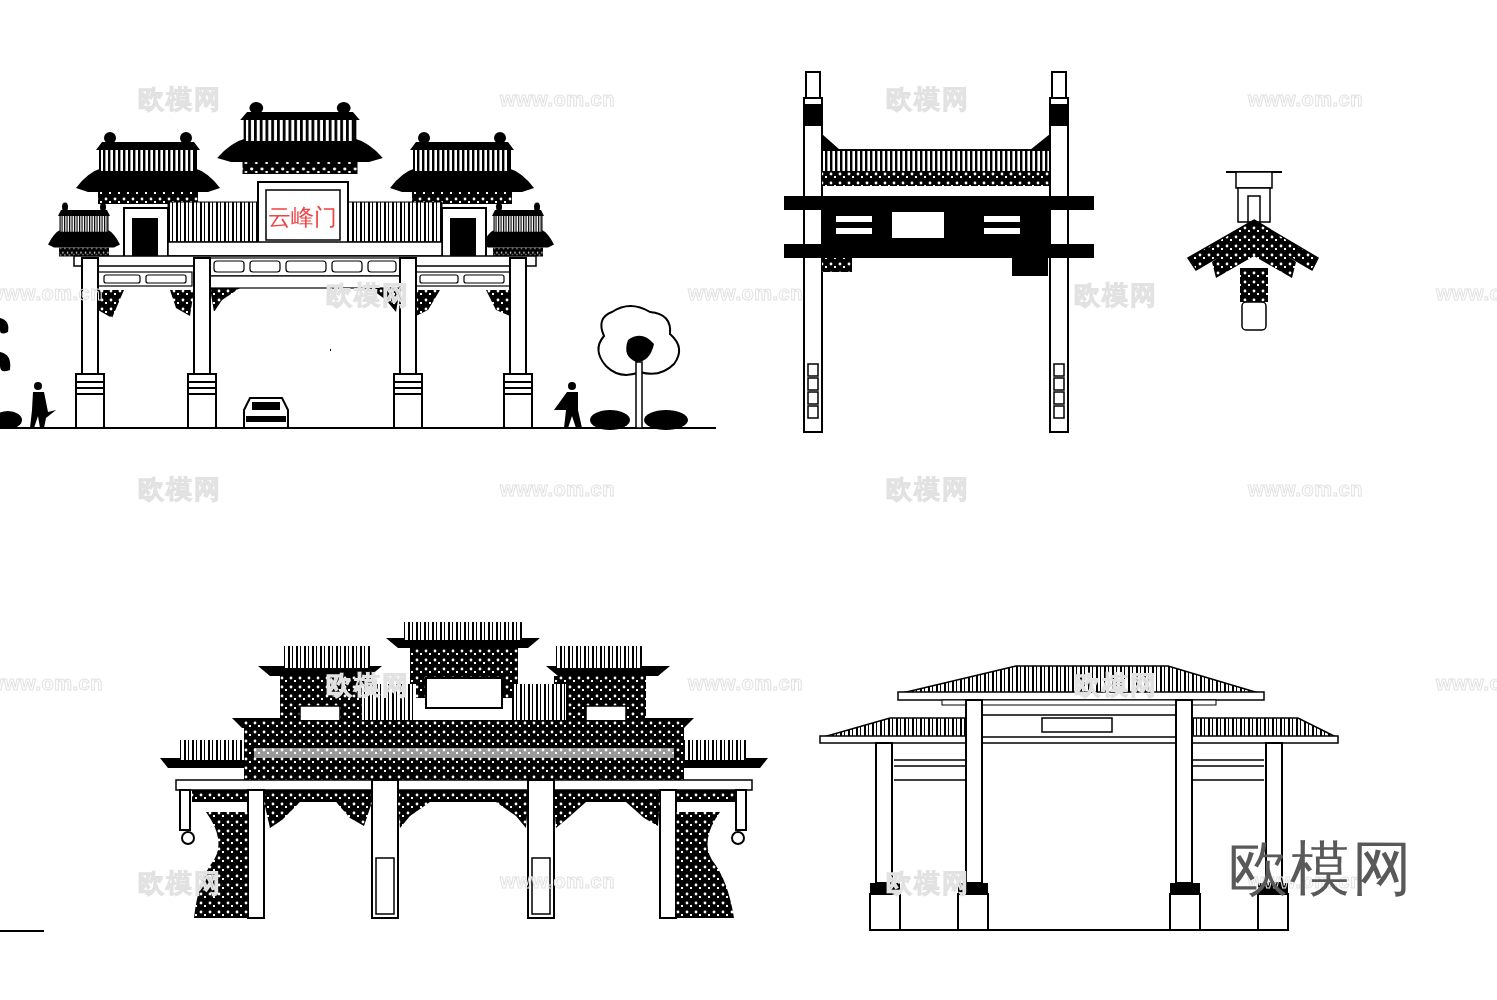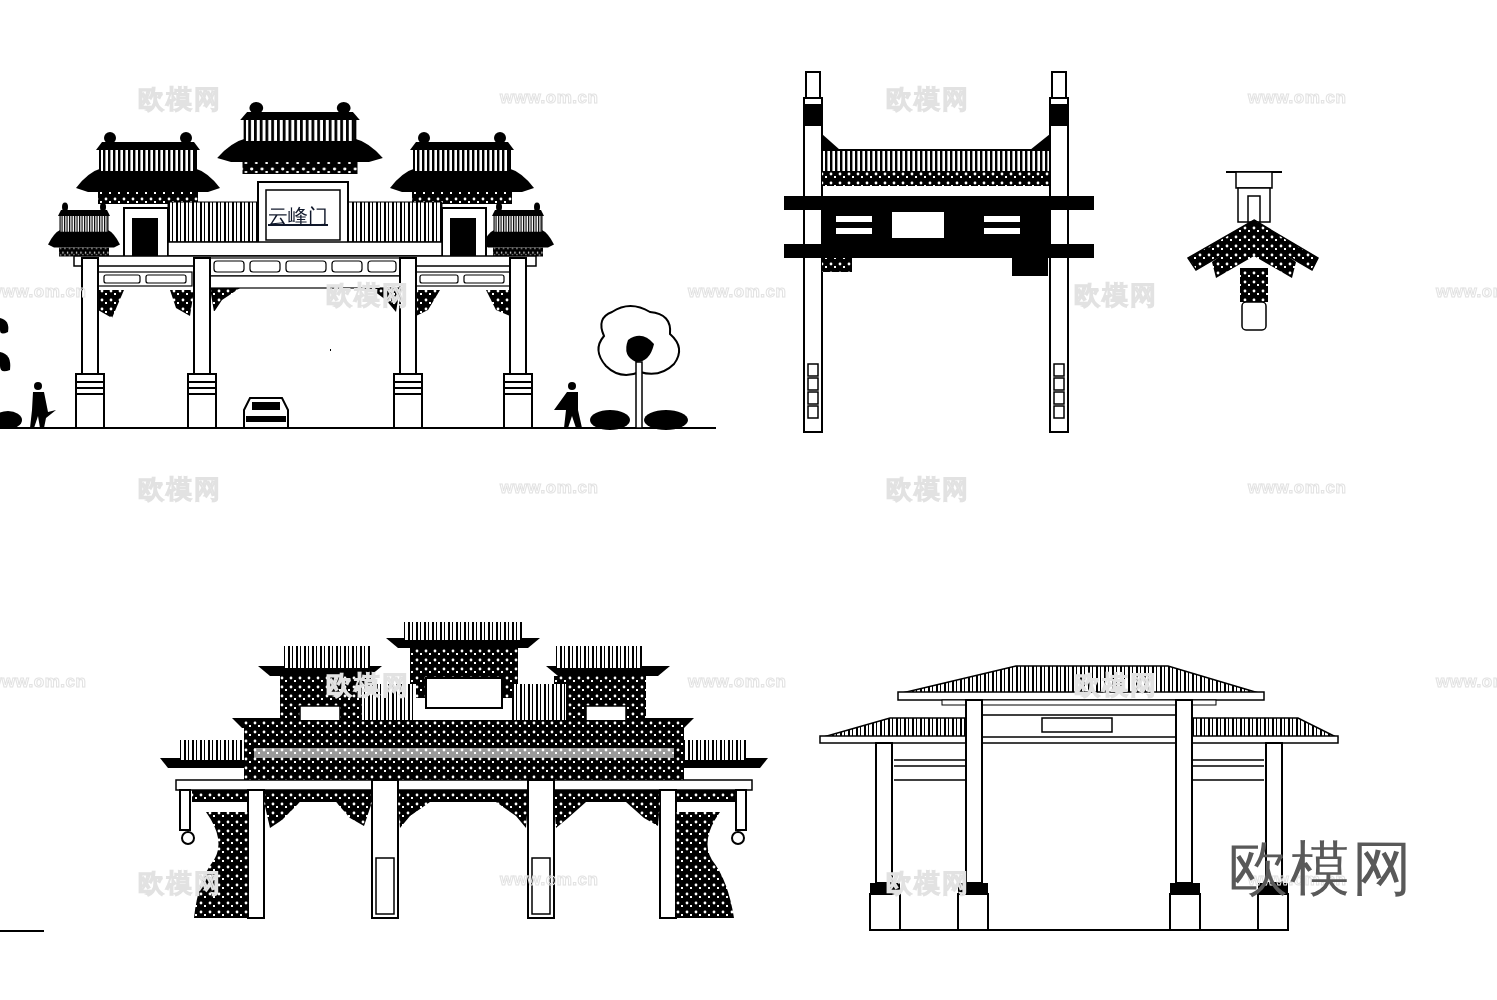--- a/index.html
+++ b/index.html
@@ -3,21 +3,21 @@
 <meta charset="utf-8">
 <style>
   html, body { margin: 0; padding: 0; background: #ffffff; }
   body { width: 1497px; height: 1000px; position: relative; overflow: hidden;
          font-family: "DejaVu Sans", sans-serif; }
   .sheet { position: absolute; left: 0; top: 0; width: 1497px; height: 1000px; }
   svg.drawing { position: absolute; left: 0; top: 0; width: 1497px; height: 1000px; }
   .wm { position: absolute; color: transparent; -webkit-text-stroke: 1px #e2e2e2;
         font-weight: bold; white-space: nowrap; pointer-events: none; }
   .wm-cn { font-size: 26px; letter-spacing: 2px; font-family: "DejaVu Sans", sans-serif; }
-  .wm-url { font-size: 17px; font-family: "Liberation Sans", sans-serif; letter-spacing: 0.5px; }
+  .wm-url { font-size: 20px; font-family: "Liberation Sans", sans-serif; letter-spacing: 0.5px; }
   .brand { position: absolute; left: 1228px; top: 838px; font-size: 60px; color: #595959;
            letter-spacing: 2px; font-family: "DejaVu Sans", sans-serif; line-height: 1; }
   .plaque-text { font-family: "DejaVu Sans", sans-serif; }
 </style>
 </head>
 <body>
 
 <div class="sheet">
 
   <svg class="drawing" viewBox="0 0 1497 1000" xmlns="http://www.w3.org/2000/svg">
@@ -276,21 +276,21 @@
           <rect x="958" y="883" width="30" height="11"></rect>
         <rect x="1170" y="883" width="30" height="11"></rect>
           <rect x="1258" y="883" width="30" height="11"></rect>
       </g>
       <line x1="870" y1="930" x2="1288" y2="930" stroke="#000" stroke-width="2"></line>
     </g>
 
     <line x1="0" y1="931" x2="44" y2="931" stroke="#000" stroke-width="2"></line>
   </svg>
 
-  <div class="plaque-text" style="position:absolute;left:268px;top:206px;font-size:20px;line-height:1;color:#0f172a;text-decoration:underline;">云峰门</div>
+  <div class="plaque-text" style="position:absolute;left:268px;top:206px;font-size:23px;line-height:1;color:#ef4444;">云峰门</div>
 
   <div id="wm-layer">
       <div class="wm wm-cn" style="left: 138px; top: 82px;">欧模网</div>
       <div class="wm wm-url" style="left: 500px; top: 88px;">www.om.cn</div>
       <div class="wm wm-cn" style="left: 886px; top: 82px;">欧模网</div>
       <div class="wm wm-url" style="left: 1248px; top: 88px;">www.om.cn</div>
       <div class="wm wm-url" style="left: -12px; top: 282px;">www.om.cn</div>
       <div class="wm wm-cn" style="left: 326px; top: 278px;">欧模网</div>
       <div class="wm wm-url" style="left: 688px; top: 282px;">www.om.cn</div>
       <div class="wm wm-cn" style="left: 1074px; top: 278px;">欧模网</div>

